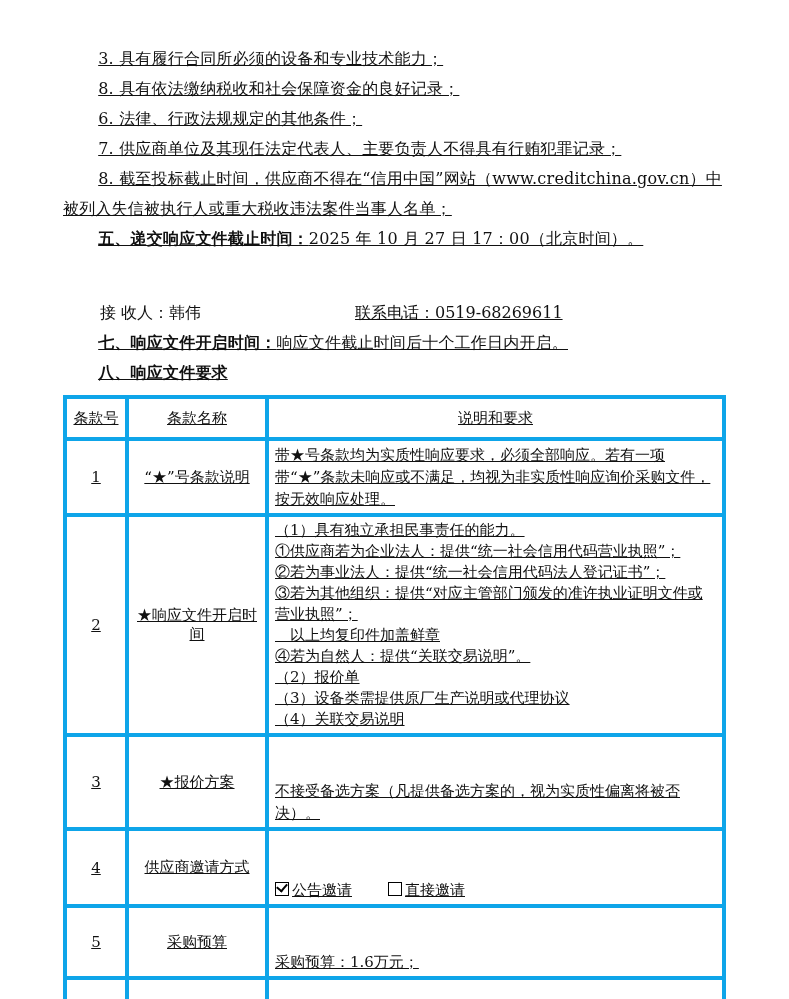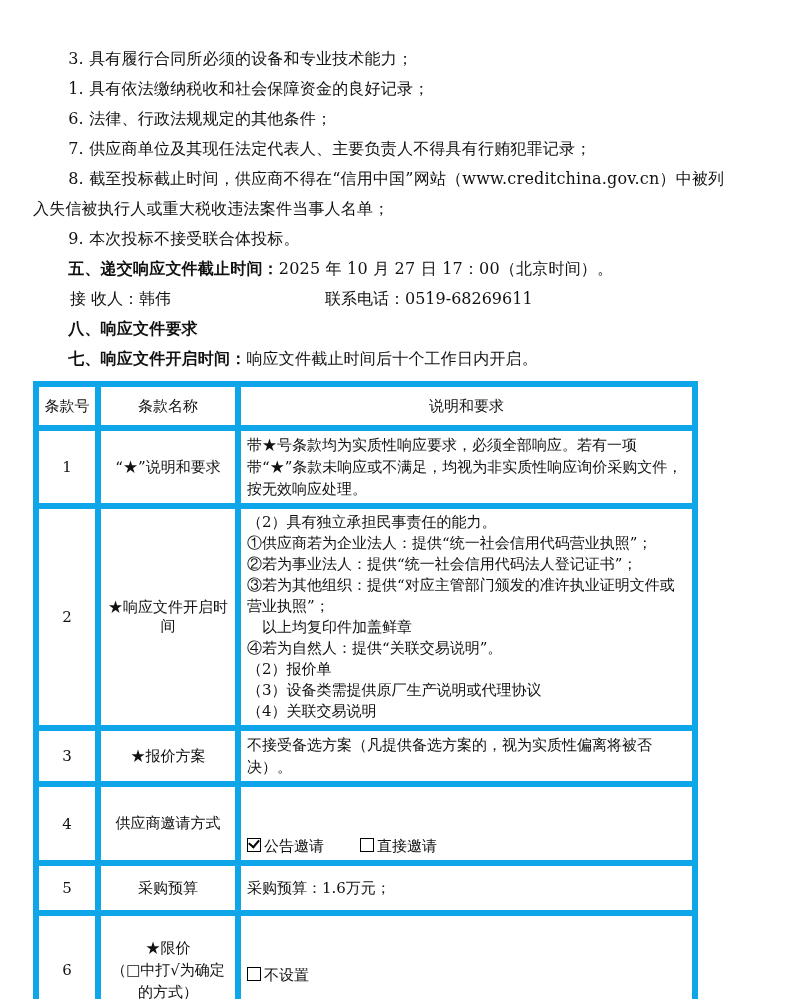--- a/index.html
+++ b/index.html
@@ -12,63 +12,65 @@
     height: 999px;
     overflow: hidden;
     color: #111111;
     font-family: "DejaVu Serif", "Liberation Serif", serif;
     font-size: 16px;
   }
   .page {
     box-sizing: border-box;
     width: 789px;
     height: 999px;
-    padding: 44px 64px 0 33px;
+    padding: 44px 64px 0 63px;
+    text-decoration: underline;
   }
   p { margin: 0; }
   .li {
     line-height: 30px;
     text-indent: 2.2em;
     letter-spacing: 0.2px;
   }
   .sec {
     line-height: 30px;
     text-indent: 2.2em;
     letter-spacing: 0.2px;
   }
   .sec b { font-weight: bold; }
   .contact {
     line-height: 30px;
     padding-left: 37px;
   }
   .contact .recv {
     display: inline-block;
     width: 255px;
+    margin-top: 44px;
   }
   table.req {
     border-collapse: collapse;
     table-layout: fixed;
     width: 659px;
     margin-top: 7px;
     border: 3px solid #000;
     font-size: 15px;
   }
   table.req th, table.req td {
-    border: 6px solid #0ea5e9;
+    border: 4px solid #0ea5e9;
     font-weight: normal;
     vertical-align: middle;
   }
   col.c-no   { width: 62px; }
   col.c-name { width: 140px; }
   col.c-desc { width: 457px; }
   th.hdr { height: 36px; text-align: center; }
   td.no, td.name { text-align: center; padding: 2px 3px; }
   td.desc { text-align: left; padding: 3px 6px; }
   .dline { line-height: 21px; white-space: pre-wrap; }
-  .oneline { line-height: 22px; }
+  .oneline { line-height: 22px; margin-top: 40px; }
   td.h-r1 .dline { line-height: 22px; }
   tr.r3 td.desc { height: 30px; }
   tr.r4 td.desc { height: 36px; }
   tr.r5 td.desc { height: 38px; }
   tr.r6 td.desc { height: 56px; }
   .opt-line { line-height: 22px; white-space: nowrap; margin-top: 45px; }
   .opt-gap { margin-top: 12px; }
   .opt2-offset { margin-left: 36px; }
   .cb {
     position: relative;
@@ -92,61 +94,60 @@
   }
   .ul { text-decoration: underline; text-underline-offset: 3px; }
   .nm-line { line-height: 22px; }
 </style>
 </head>
 <body>
 
 <div class="page">
 
   <p class="li">3. 具有履行合同所必须的设备和专业技术能力；</p>
-  <p class="li">1. 具有依法缴纳税收和社会保障资金的良好记录；</p>
+  <p class="li">8. 具有依法缴纳税收和社会保障资金的良好记录；</p>
   <p class="li">6. 法律、行政法规规定的其他条件；</p>
   <p class="li">7. 供应商单位及其现任法定代表人、主要负责人不得具有行贿犯罪记录；</p>
   <p class="li">8. 截至投标截止时间，供应商不得在“信用中国”网站（www.creditchina.gov.cn）中被列入失信被执行人或重大税收违法案件当事人名单；</p>
-  <p class="li">9. 本次投标不接受联合体投标。</p>
 
   <p class="sec"><b>五、递交响应文件截止时间：</b><span>2025 年 10 月 27 日 17：00（北京时间）。</span></p>
 
 
   <p class="contact"><span class="recv">接 收人：韩伟</span><span>联系电话：0519-68269611</span></p>
 
+  <p class="sec"><b>七、响应文件开启时间：</b><span>响应文件截止时间后十个工作日内开启。</span></p>
+
   <p class="sec"><b>八、响应文件要求</b></p>
-
-  <p class="sec"><b>七、响应文件开启时间：</b><span>响应文件截止时间后十个工作日内开启。</span></p>
 
   <table class="req">
     <colgroup>
         <col class="c-no">
         <col class="c-name">
         <col class="c-desc">
       </colgroup>
     <tbody>
         <tr>
       <th class="hdr">条款号</th>
       <th class="hdr">条款名称</th>
       <th class="hdr">说明和要求</th>
     </tr>
 
     <tr class="r1">
       <td class="no">1</td>
-      <td class="name">“★”说明和要求</td>
+      <td class="name">“★”号条款说明</td>
       <td class="desc h-r1">
             <div class="dline">带★号条款均为实质性响应要求，必须全部响应。若有一项带“★”条款未响应或不满足，均视为非实质性响应询价采购文件，按无效响应处理。</div>
           </td>
     </tr>
 
     <tr class="r2">
       <td class="no">2</td>
       <td class="name">★响应文件开启时间</td>
       <td class="desc">
-        <div class="dline">（2）具有独立承担民事责任的能力。</div>
+        <div class="dline">（1）具有独立承担民事责任的能力。</div>
         <div class="dline">①供应商若为企业法人：提供“统一社会信用代码营业执照”；</div>
         <div class="dline">②若为事业法人：提供“统一社会信用代码法人登记证书”；</div>
         <div class="dline">③若为其他组织：提供“对应主管部门颁发的准许执业证明文件或营业执照”；</div>
         <div class="dline">　以上均复印件加盖鲜章</div>
         <div class="dline">④若为自然人：提供“关联交易说明”。</div>
         <div class="dline">（2）报价单</div>
         <div class="dline">（3）设备类需提供原厂生产说明或代理协议</div>
         <div class="dline">（4）关联交易说明</div>
       </td>
     </tr>

